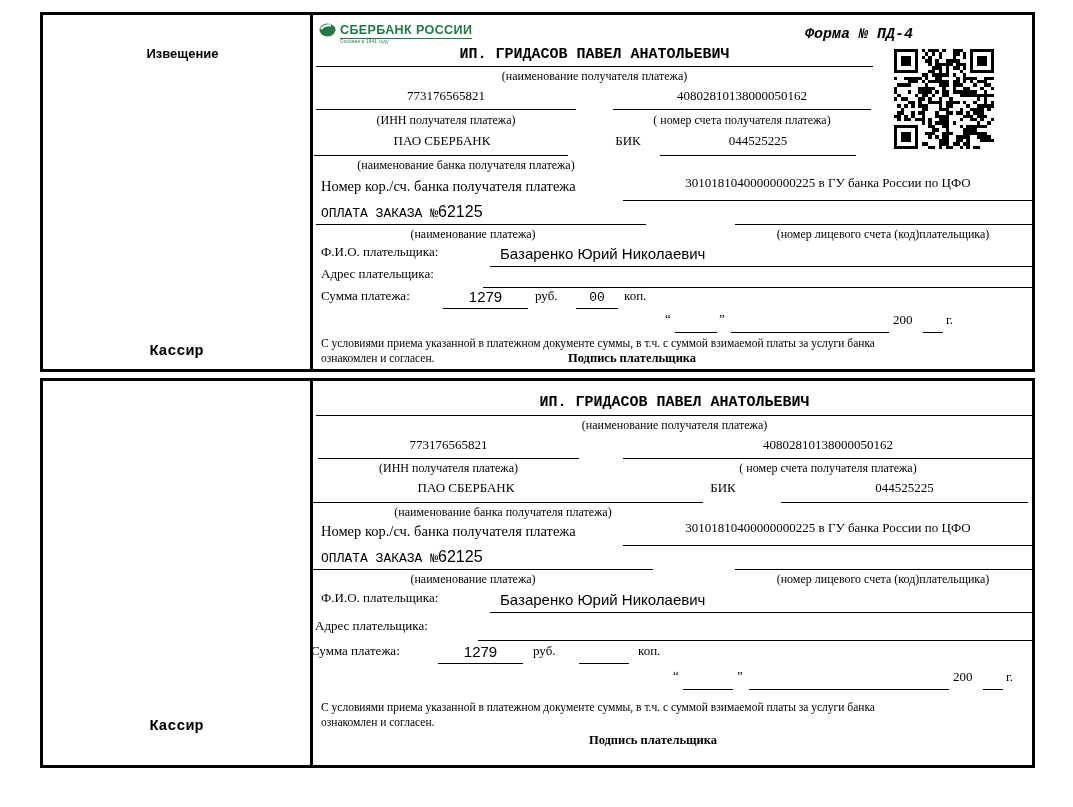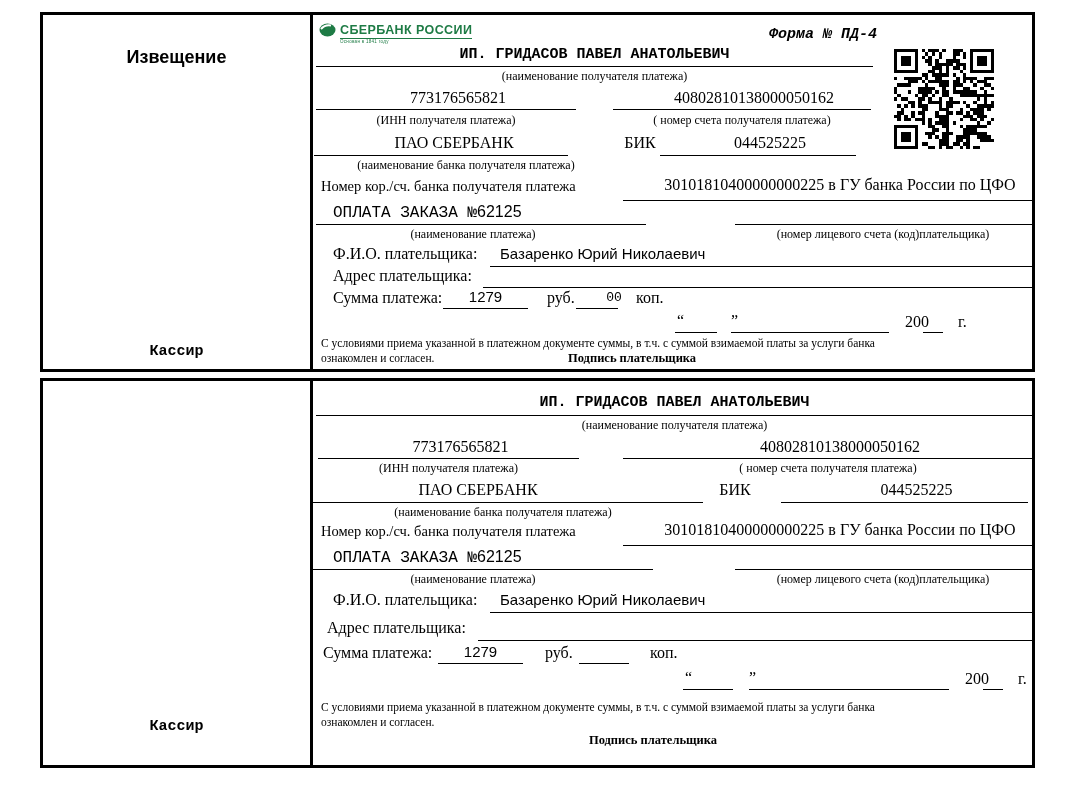--- a/index.html
+++ b/index.html
@@ -5,41 +5,41 @@
   html,body{margin:0;padding:0;background:#ffffff;}
   .page{position:relative;width:1073px;height:807px;background:#fff;overflow:hidden;
         font-family:"Liberation Serif", serif;color:#000;}
   .block{position:absolute;left:40px;width:995px;border:3px solid #000;background:#fff;box-sizing:border-box;}
   .vdiv{position:absolute;top:0;bottom:0;left:267px;border-left:3px solid #000;}
   .t{position:absolute;white-space:nowrap;line-height:1.15;}
   .c{text-align:center;}
   .r{text-align:right;}
   .ser{font-family:Liberation Mono, monospace;}
   .sans{font-family:"Liberation Sans", sans-serif;}
-  .b{font-weight:bold;text-align:center;}
+  .b{font-weight:bold;}
   .i{font-style:italic;}
   .hint{font-size:12px;}
-  .val{font-size:16px;margin-left:12px;}
+  .val{font-size:13px;}
   .small{font-size:11.5px;}
   .ln{position:absolute;height:0;border-bottom:1.8px solid #000;}
   .green{color:#1e7b45;}
   .logo{position:absolute;display:flex;align-items:flex-start;}
   .logo-underline{border-bottom:1.6px solid #1e7b45;padding-bottom:1px;}
   .tagline{font-size:4.5px;letter-spacing:.3px;}
   .qr{position:absolute;}
 </style>
 </head>
 <body>
 
 <div class="page">
 
   <section class="block" style="top:12px;height:360px;">
     <div class="vdiv"></div>
 
-    <div class="t sans b c" style="left:0;width:267px;top:32px;font-size:18px;">Извещение</div>
+    <div class="t sans b c" style="left:6px;width:267px;top:32px;font-size:13px;">Извещение</div>
     <div class="t ser b c" style="left:0;width:267px;top:328px;font-size:15px;">Кассир</div>
 
     <div class="logo" style="left:276px;top:8px;">
       <span style="margin-right:4px;">
         <svg width="17" height="15" viewBox="0 0 17 15">
           <ellipse cx="8.5" cy="7" rx="8" ry="6.5" fill="#1e7b45"></ellipse>
           <path d="M2 6 Q6 1.5 12 2.5" stroke="#fff" stroke-width="2" fill="none"></path>
         </svg>
       </span>
       <span>
@@ -88,21 +88,21 @@
     <div class="t sans" style="left:457px;top:230px;font-size:15px;">Базаренко Юрий Николаевич</div>
     <div class="ln" style="left:447px;width:543px;top:251px;"></div>
 
     <div class="t val" style="left:278px;top:252px;">Адрес плательщика:</div>
     <div class="ln" style="left:440px;width:550px;top:272px;"></div>
 
     <div class="t val" style="left:278px;top:274px;">Сумма платежа:</div>
     <div class="t sans c" style="left:400px;width:85px;top:273px;font-size:15px;">1279</div>
     <div class="ln" style="left:400px;width:85px;top:293px;"></div>
     <div class="t val" style="left:492px;top:274px;">руб.</div>
-    <div class="t ser c" style="left:550px;width:42px;top:276px;font-size:13px;">00</div>
+    <div class="t ser c" style="left:533px;width:42px;top:276px;font-size:13px;">00</div>
     <div class="ln" style="left:533px;width:42px;top:293px;"></div>
     <div class="t val" style="left:581px;top:274px;">коп.</div>
 
     <div class="t val" style="left:622px;top:297px;">“</div>
     <div class="ln" style="left:632px;width:42px;top:317px;"></div>
     <div class="t val" style="left:676px;top:297px;">”</div>
     <div class="ln" style="left:688px;width:158px;top:317px;"></div>
     <div class="t val" style="left:850px;top:298px;">200</div>
     <div class="ln" style="left:880px;width:20px;top:317px;"></div>
     <div class="t val" style="left:903px;top:298px;">г.</div>

